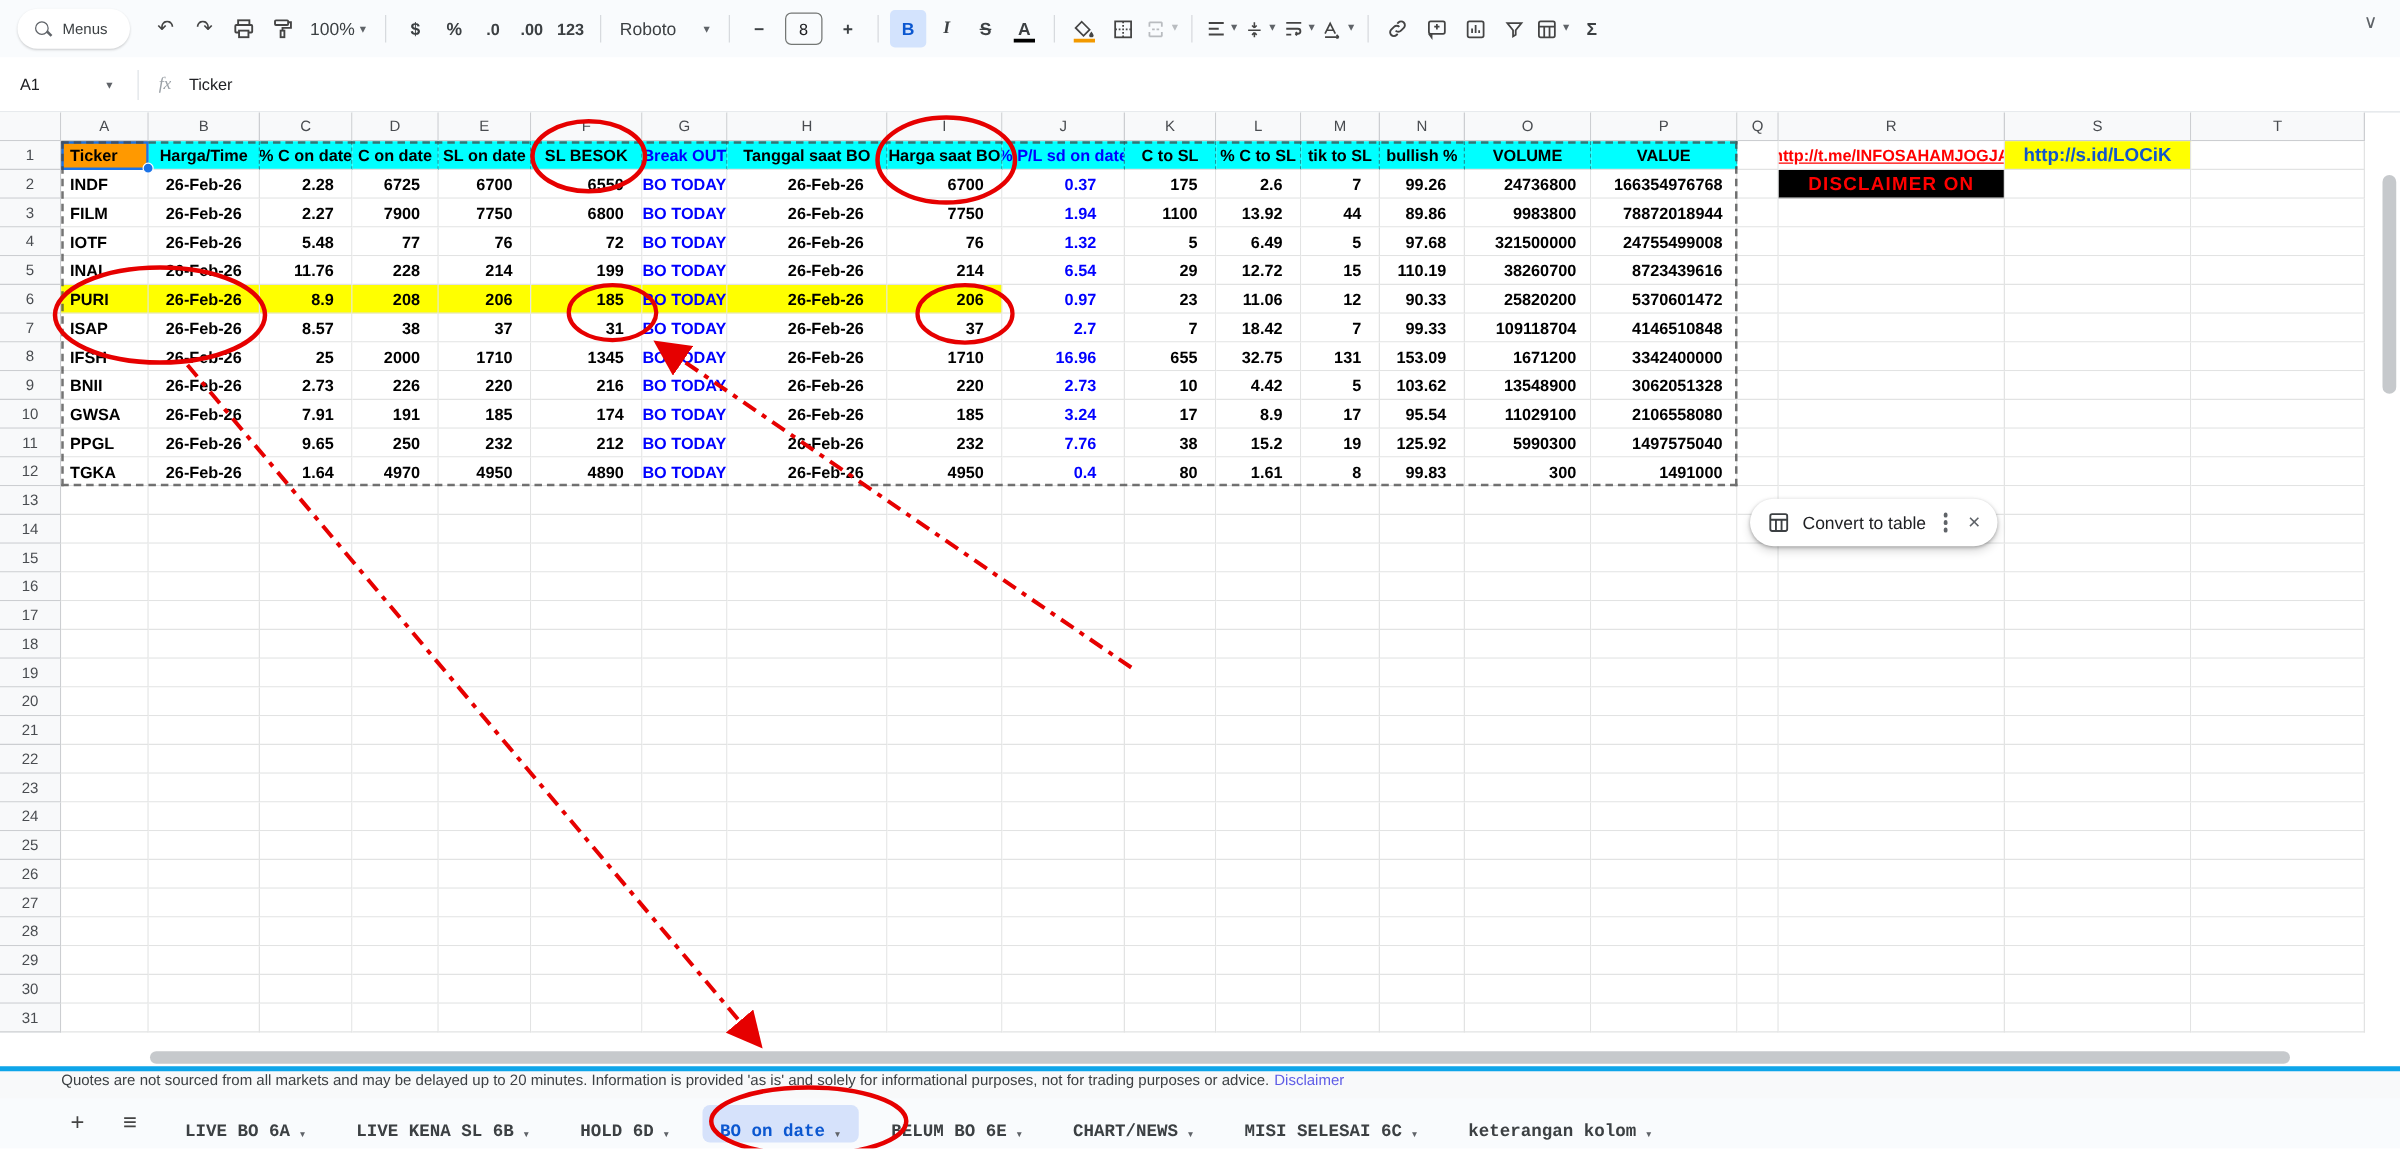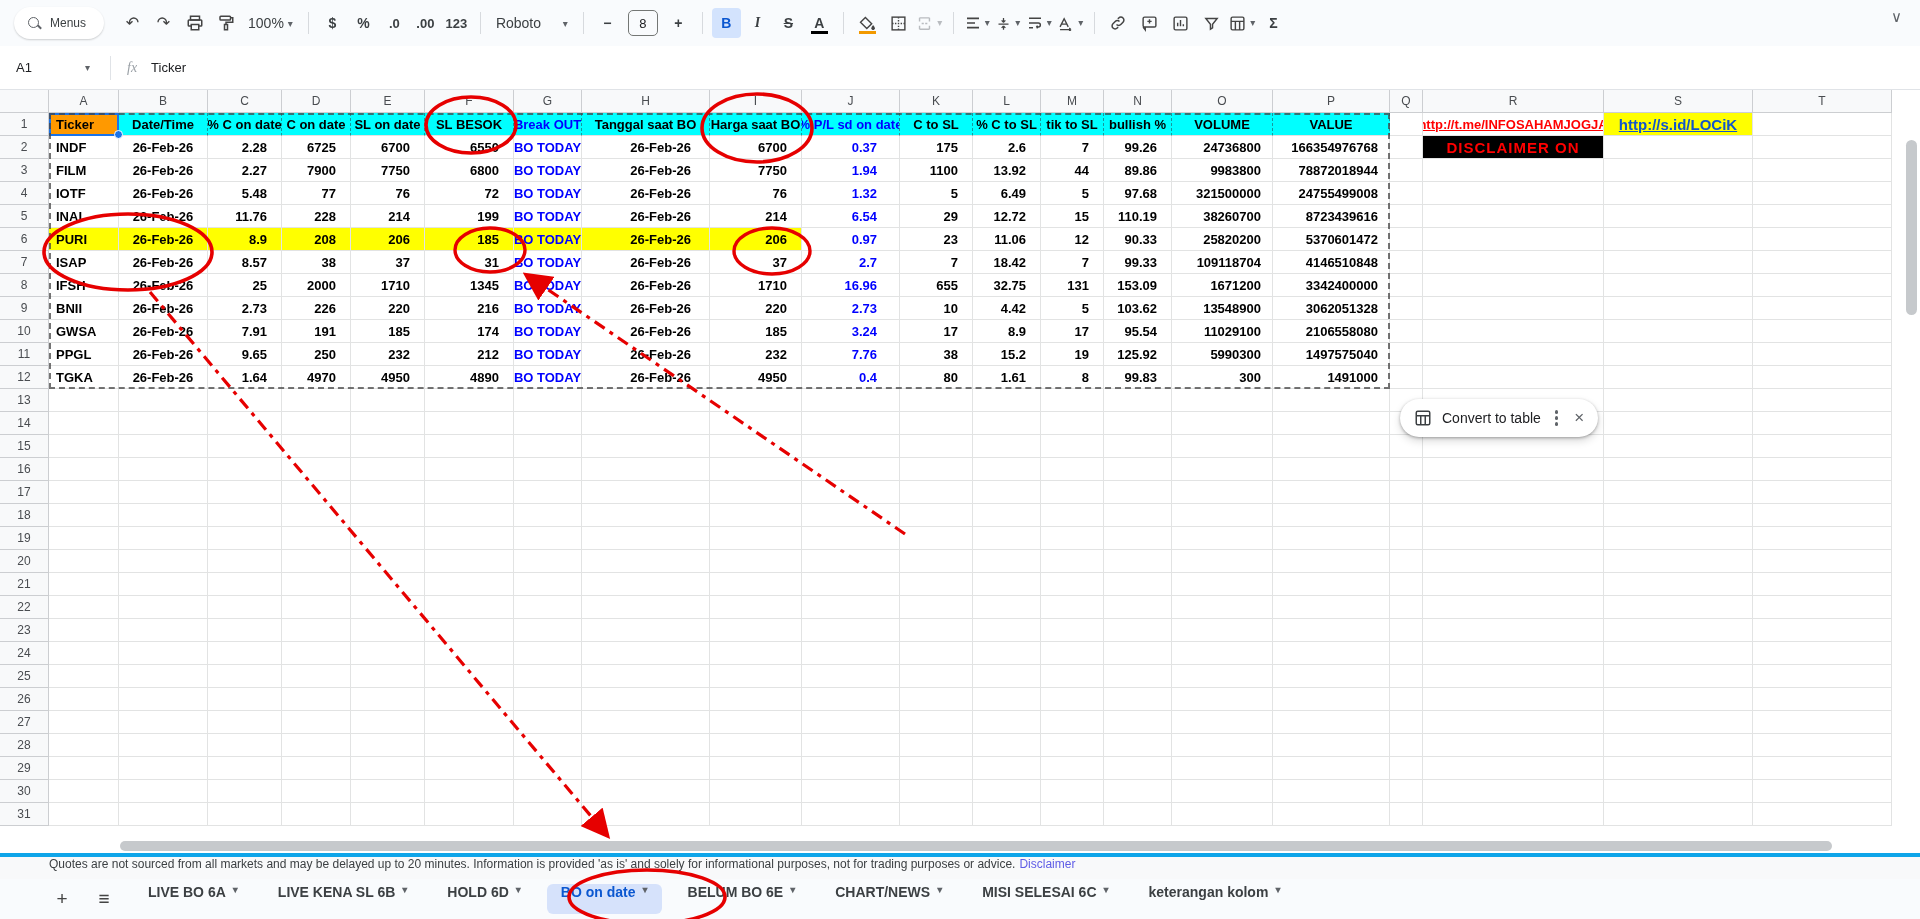--- a/index.html
+++ b/index.html
@@ -54,21 +54,21 @@
   .yellow{background:#ffff00;}
   .bluetxt{color:#0000ff;}
   .left{justify-content:flex-start;padding-left:7px;}
   .ctr{justify-content:center;}
   .num{justify-content:flex-end;padding-right:14px;}
   .num-wide{justify-content:flex-end;padding-right:22px;}
   .num-tight{justify-content:flex-end;padding-right:11px;}
   .date-r{justify-content:flex-end;padding-right:18px;}
   .sel{outline:2px solid #1a73e8;outline-offset:-2px;}
   .link-red{color:#ff0000;text-decoration:underline;justify-content:center;font-size:13px;}
-  .link-blue{color:#1155cc;text-decoration:underline;justify-content:center;font-size:15px;background:#ffff00;}
+  .link-blue{color:#1155cc;justify-content:center;font-size:15px;background:#ffff00;}
   .blackcell{background:#000;color:#ff0000;justify-content:center;font-size:15px;letter-spacing:1px;}
   .fill-handle{position:absolute;left:114px;top:130px;width:9px;height:9px;border-radius:50%;
                background:#1a73e8;border:1.5px solid #fff;z-index:6;}
   .dash-range{position:absolute;left:49px;top:113px;width:1341px;height:276px;
               border:2px dashed rgba(70,70,70,.75);pointer-events:none;z-index:5;}
 
   
   .vscroll{position:absolute;right:3px;top:140px;width:11px;height:175px;background:#c6c9cc;border-radius:6px;}
   .hscroll{position:absolute;left:120px;top:841px;width:1712px;height:10px;background:#c6c9cc;border-radius:6px;}
 
@@ -90,22 +90,22 @@
   .statusbar{position:absolute;left:0;top:853px;width:1920px;height:26px;background:#f8f9fa;
              border-top:4px solid #0ea5e9;display:flex;align-items:flex-start;padding-left:49px;
              font-size:12px;color:#3c4043;}
   .statusbar .dlink{color:#5e5ce6;margin-left:4px;}
 
   
   .tabbar{position:absolute;left:0;top:879px;width:1920px;height:40px;background:#f9fbfd;
           display:flex;align-items:center;padding-left:44px;gap:6px;}
   .tab-icon-btn{width:36px;height:32px;display:flex;align-items:center;justify-content:center;
                 color:#444;font-size:19px;border-radius:4px;}
-  .tab{display:flex;align-items:flex-start;gap:7px;height:30px;padding:0 14px;margin:0 6px;
-       font-size:14px;font-weight:600;color:#3c4043;border-radius:6px;white-space:nowrap;}
+  .tab{display:flex;align-items:flex-end;gap:7px;height:30px;padding:0 14px;margin:0 6px;
+       font-size:14px;font-weight:600;color:#3c4043;border-radius:6px;white-space:nowrap;font-family:Liberation Mono, monospace;}
   .tab.active{background:#d6e2fb;color:#0b57d0;font-weight:700;}
   .tab .caret{margin-left:0;}
 </style>
 </head>
 <body>
 
 <div class="app">
 
   <div class="toolbar">
     <div class="menus-pill">
@@ -270,21 +270,21 @@
       <div class="c hdr">M</div>
       <div class="c hdr">N</div>
       <div class="c hdr">O</div>
       <div class="c hdr">P</div>
       <div class="c hdr">Q</div>
       <div class="c hdr">R</div>
       <div class="c hdr">S</div>
       <div class="c hdr">T</div>
       <div class="c hdr">1</div>
       <div class="c sel left" style="background: rgb(255, 153, 0);">Ticker</div>
-      <div class="c cyan">Date/Time</div>
+      <div class="c cyan">Harga/Time</div>
       <div class="c cyan">% C on date</div>
       <div class="c cyan">C on date</div>
       <div class="c cyan">SL on date</div>
       <div class="c cyan">SL BESOK</div>
       <div class="c cyan bluetxt">Break OUT</div>
       <div class="c cyan">Tanggal saat BO</div>
       <div class="c cyan">Harga saat BO</div>
       <div class="c cyan bluetxt">% P/L sd on date</div>
       <div class="c cyan">C to SL</div>
       <div class="c cyan">% C to SL</div>

